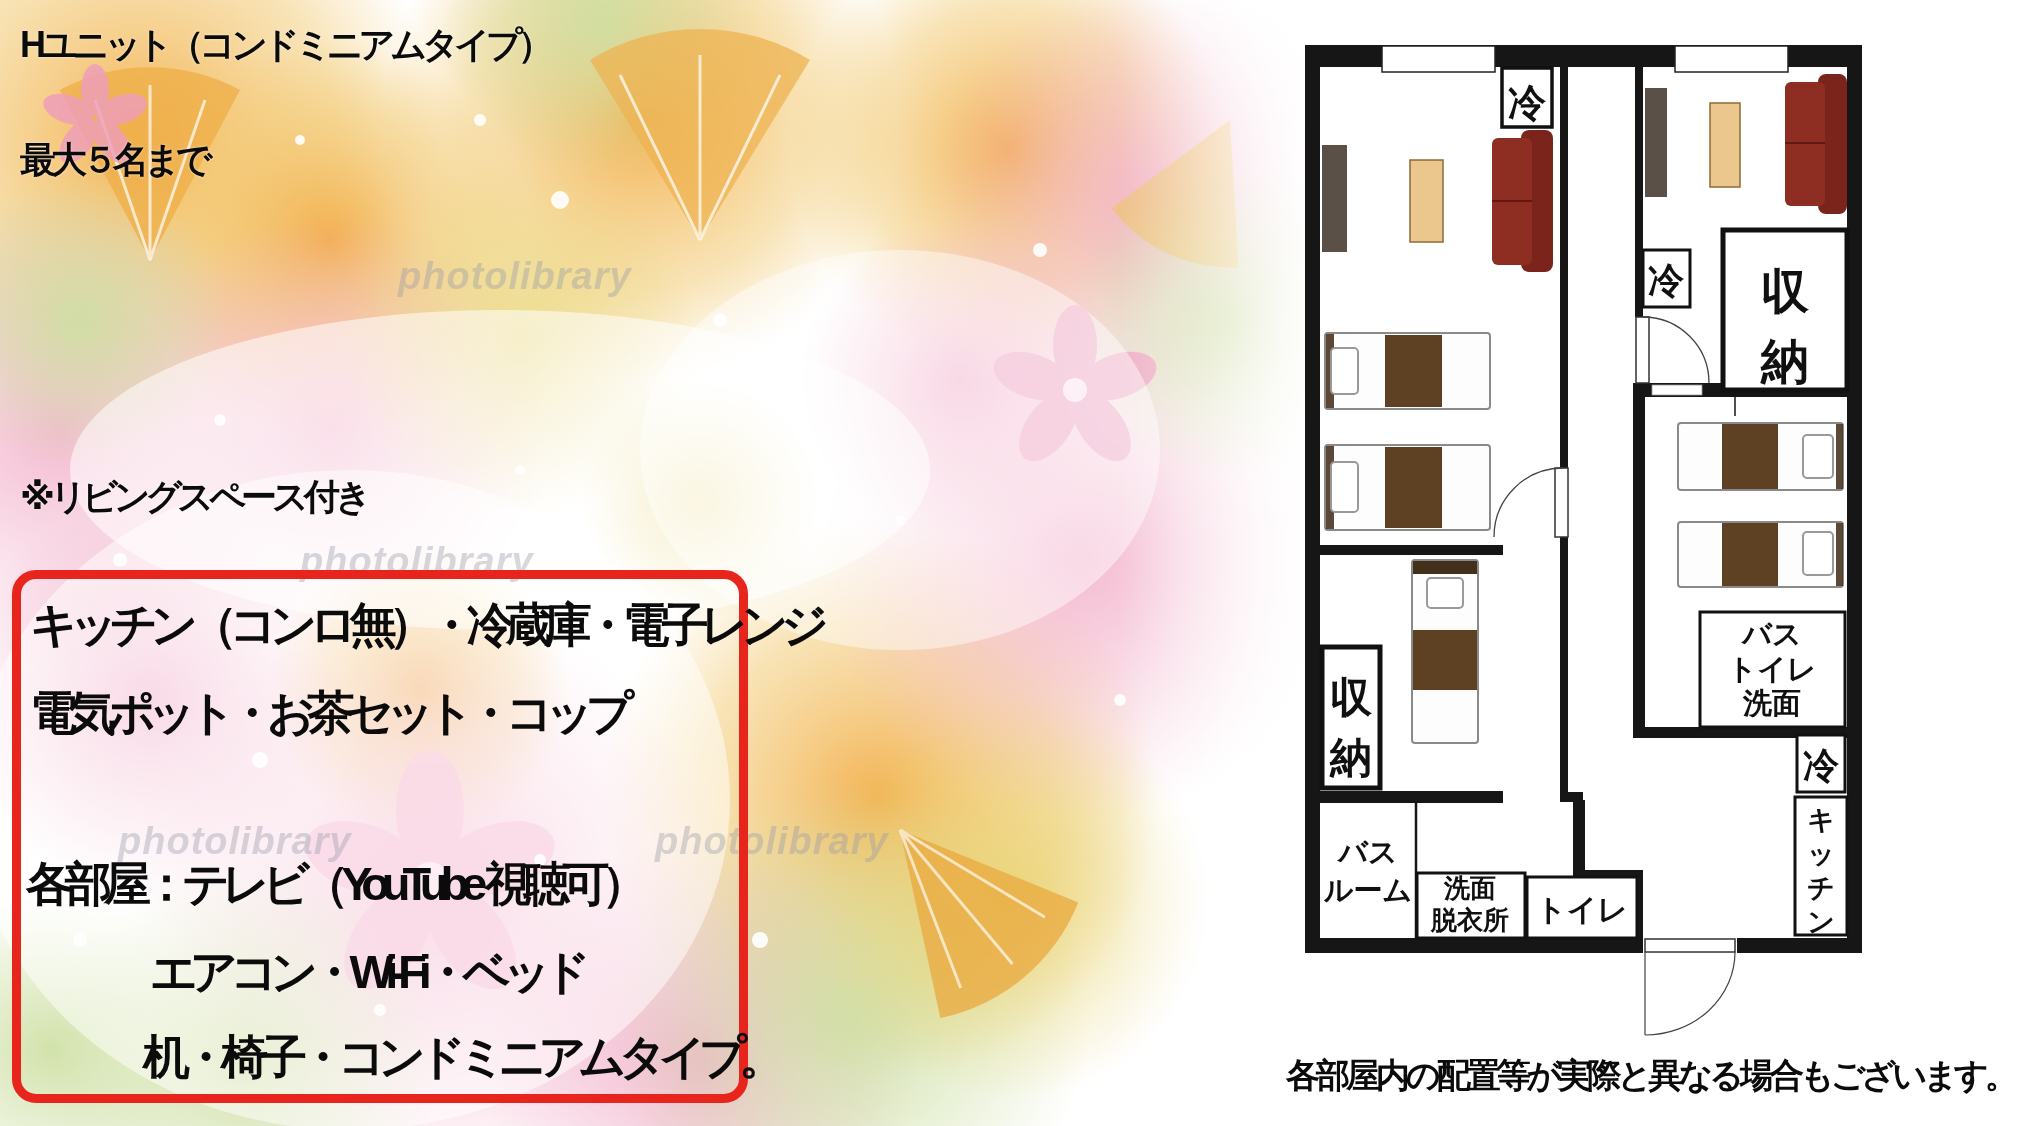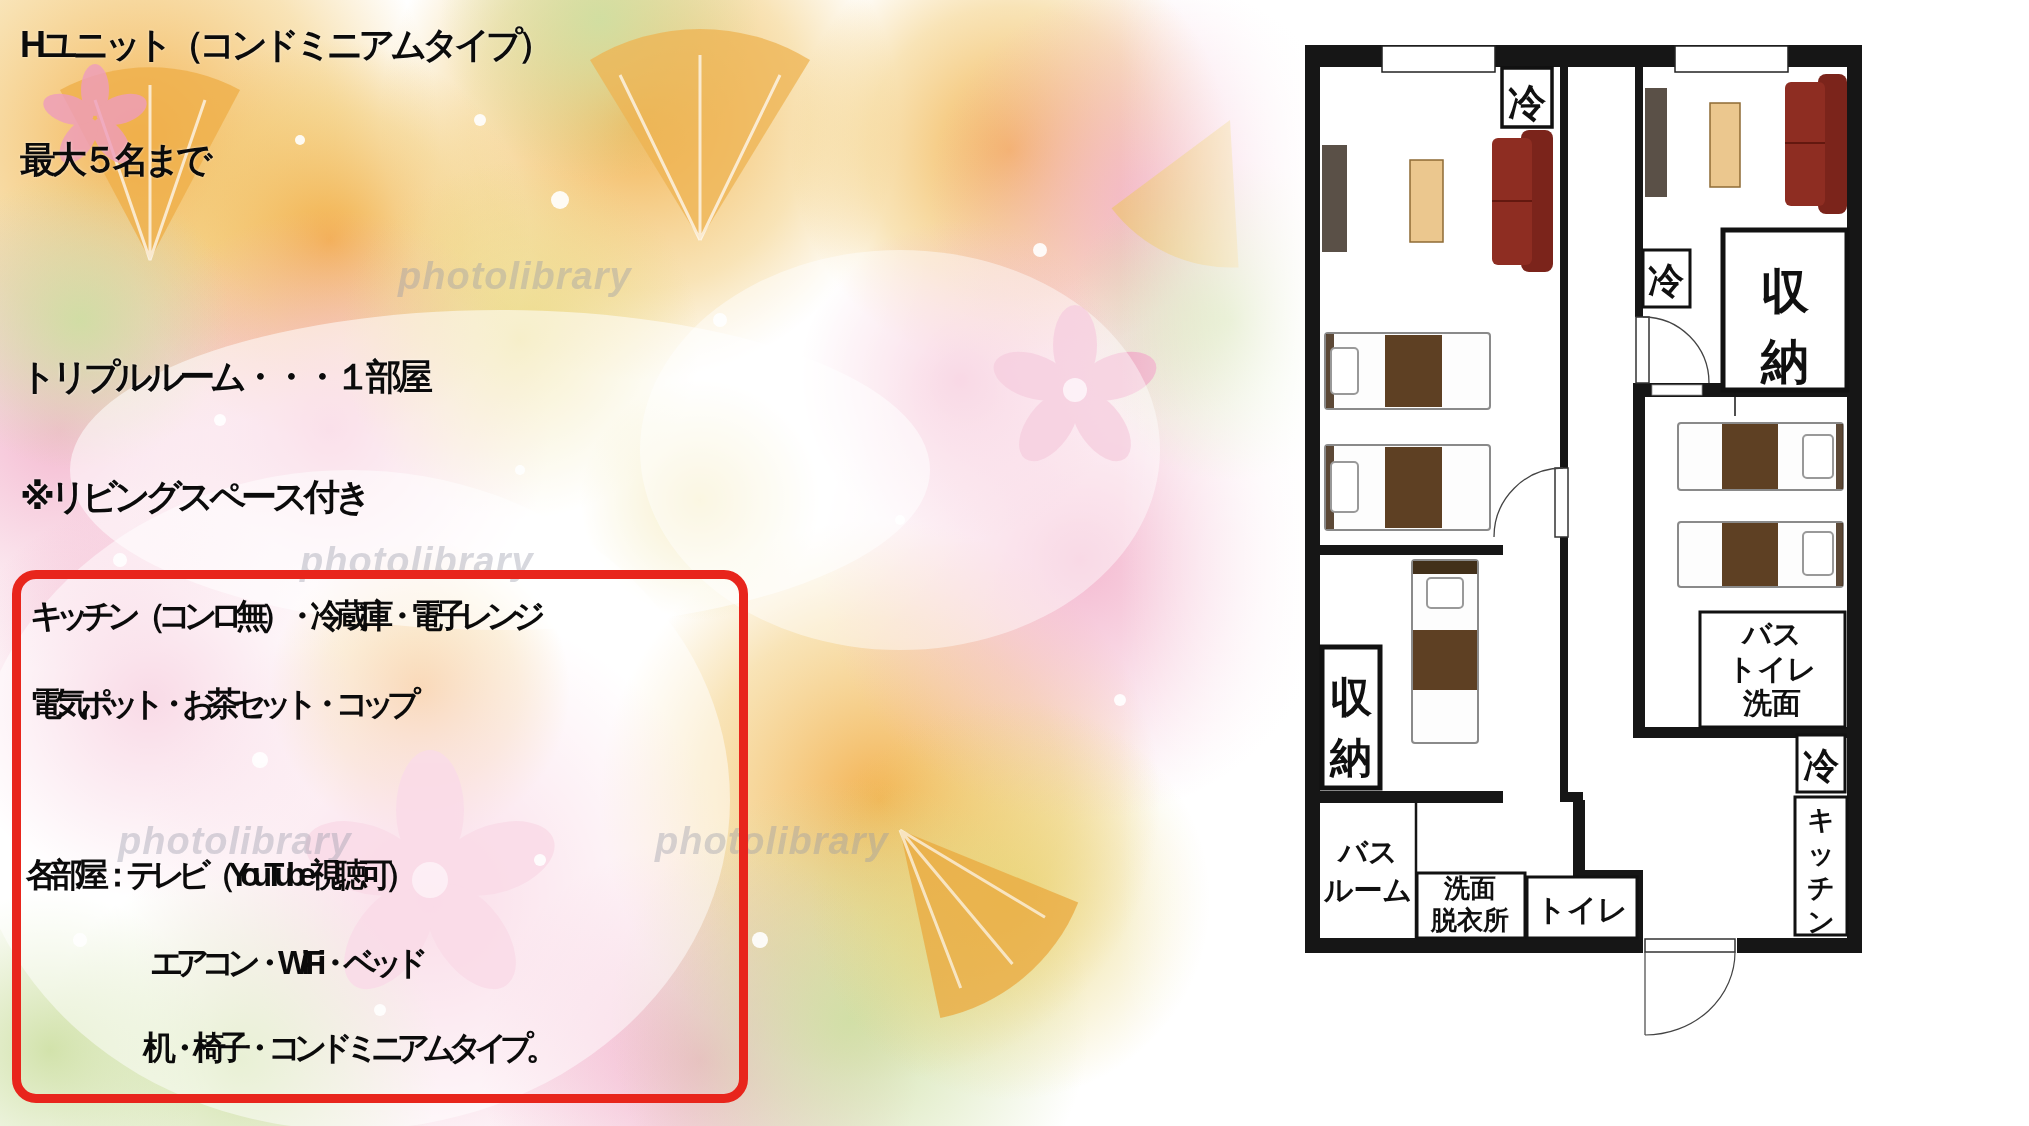--- a/index.html
+++ b/index.html
@@ -11,21 +11,21 @@
   .bg-svg{position:absolute;left:0;top:0;z-index:0;}
   .plan-svg{position:absolute;left:1280px;top:0;z-index:2;}
   .title-line{
     position:absolute; left:20px; z-index:3;
     font-size:36px; font-weight:900; letter-spacing:-5px;
     white-space:nowrap; color:#0b0b0b;
     text-shadow:0 0 3px rgba(255,255,255,.55);
   }
   .box-line{
     position:absolute; z-index:4;
-    font-size:33px; font-weight:900; letter-spacing:-8px;
+    font-size:47px; font-weight:900; letter-spacing:-8px;
     white-space:nowrap; color:#0b0b0b;
   }
   .amenities-box{
     position:absolute; left:12px; top:570px; width:736px; height:533px;
     border:9px solid var(--accent,#e8251c); border-radius:24px;
     background:transparent; z-index:3; box-sizing:border-box;
   }
   .watermark{
     position:absolute; z-index:2; font-size:38px; font-style:italic;
     font-weight:700; color:rgba(150,152,168,0.38); letter-spacing:1px;
@@ -164,21 +164,20 @@
     <rect x="1120" y="0" width="200" height="1126" fill="url(#gFade)"></rect>
   </svg>
 
   <span class="watermark" style="left:398px;top:255px">photolibrary</span>
   <span class="watermark" style="left:300px;top:540px">photolibrary</span>
   <span class="watermark" style="left:118px;top:820px">photolibrary</span>
   <span class="watermark" style="left:655px;top:820px">photolibrary</span>
 
   <div class="title-line" style="top:21px">Hユニット（コンドミニアムタイプ）</div>
   <div class="title-line" style="top:136px">最大５名まで</div>
-  <div class="title-line" style="top:353px">トリプルルーム・・・１部屋</div>
   <div class="title-line" style="top:473px">※リビングスペース付き</div>
 
   <div class="amenities-box"></div>
   <div class="box-line" style="left:30px;top:594px">キッチン（コンロ無）・冷蔵庫・電子レンジ</div>
   <div class="box-line" style="left:30px;top:682px">電気ポット・お茶セット・コップ</div>
   <div class="box-line" style="left:150px;top:941px">エアコン・Wi-Fi・ベッド</div>
   <div class="box-line" style="left:26px;top:853px">各部屋：テレビ（YouTube 視聴可）</div>
   <div class="box-line" style="left:143px;top:1026px">机・椅子・コンドミニアムタイプ。</div>
 
   <svg class="plan-svg" width="749" height="1126" viewBox="1280 0 749 1126" font-family="Liberation Sans, DejaVu Sans, sans-serif">
@@ -298,14 +297,15 @@
     <text class="plan-label" x="1772" y="679" font-size="29" text-anchor="middle">トイレ</text>
     <text class="plan-label" x="1772" y="713" font-size="29" text-anchor="middle">洗面</text>
     <text class="plan-label" x="1368" y="862" font-size="29" text-anchor="middle">バス</text>
     <text class="plan-label" x="1368" y="900" font-size="29" text-anchor="middle">ルーム</text>
     <text class="plan-label" x="1470" y="897" font-size="26" text-anchor="middle">洗面</text>
     <text class="plan-label" x="1470" y="929" font-size="26" text-anchor="middle">脱衣所</text>
     <text class="plan-label" x="1582" y="920" font-size="30" text-anchor="middle">トイレ</text>
     <text class="plan-label" x="1821" y="829" font-size="27" text-anchor="middle"><tspan x="1821" dy="0">キ</tspan><tspan x="1821" dy="34">ッ</tspan><tspan x="1821" dy="34">チ</tspan><tspan x="1821" dy="34">ン</tspan></text>
   </svg>
 
+  <div class="plan-caption">各部屋内の配置等が実際と異なる場合もございます。</div>
 
 </div>
 
 </body></html>

